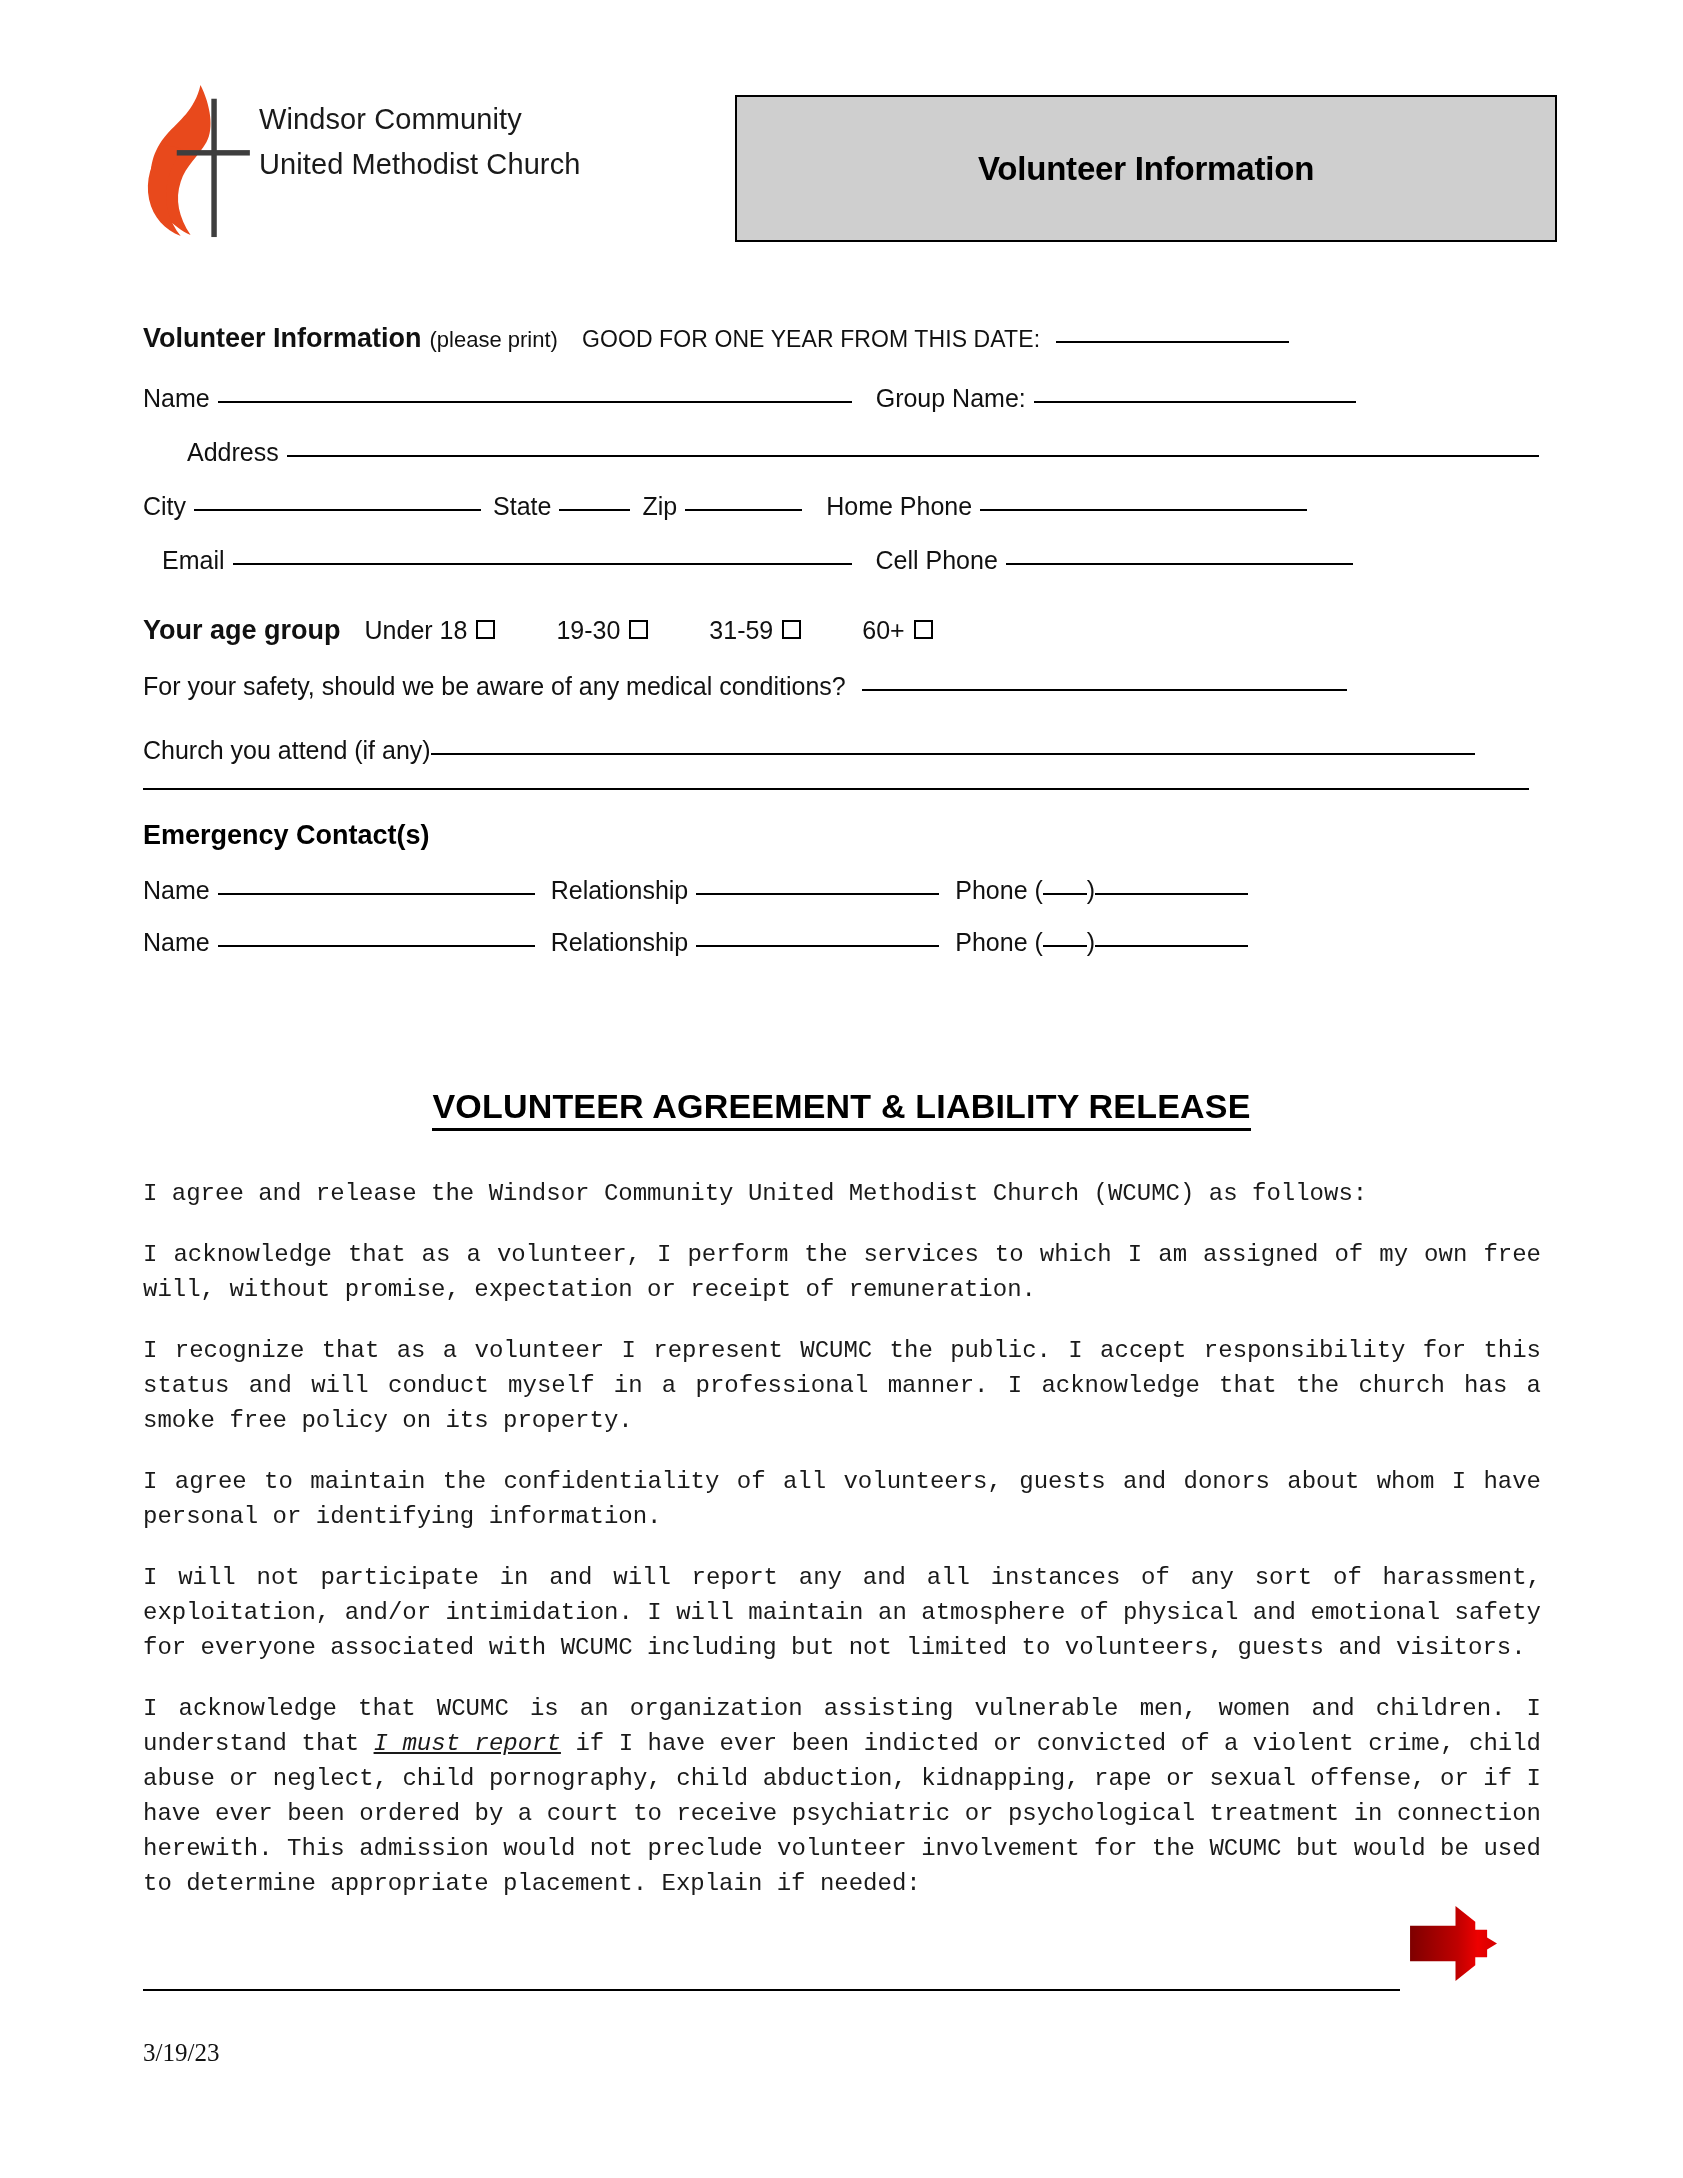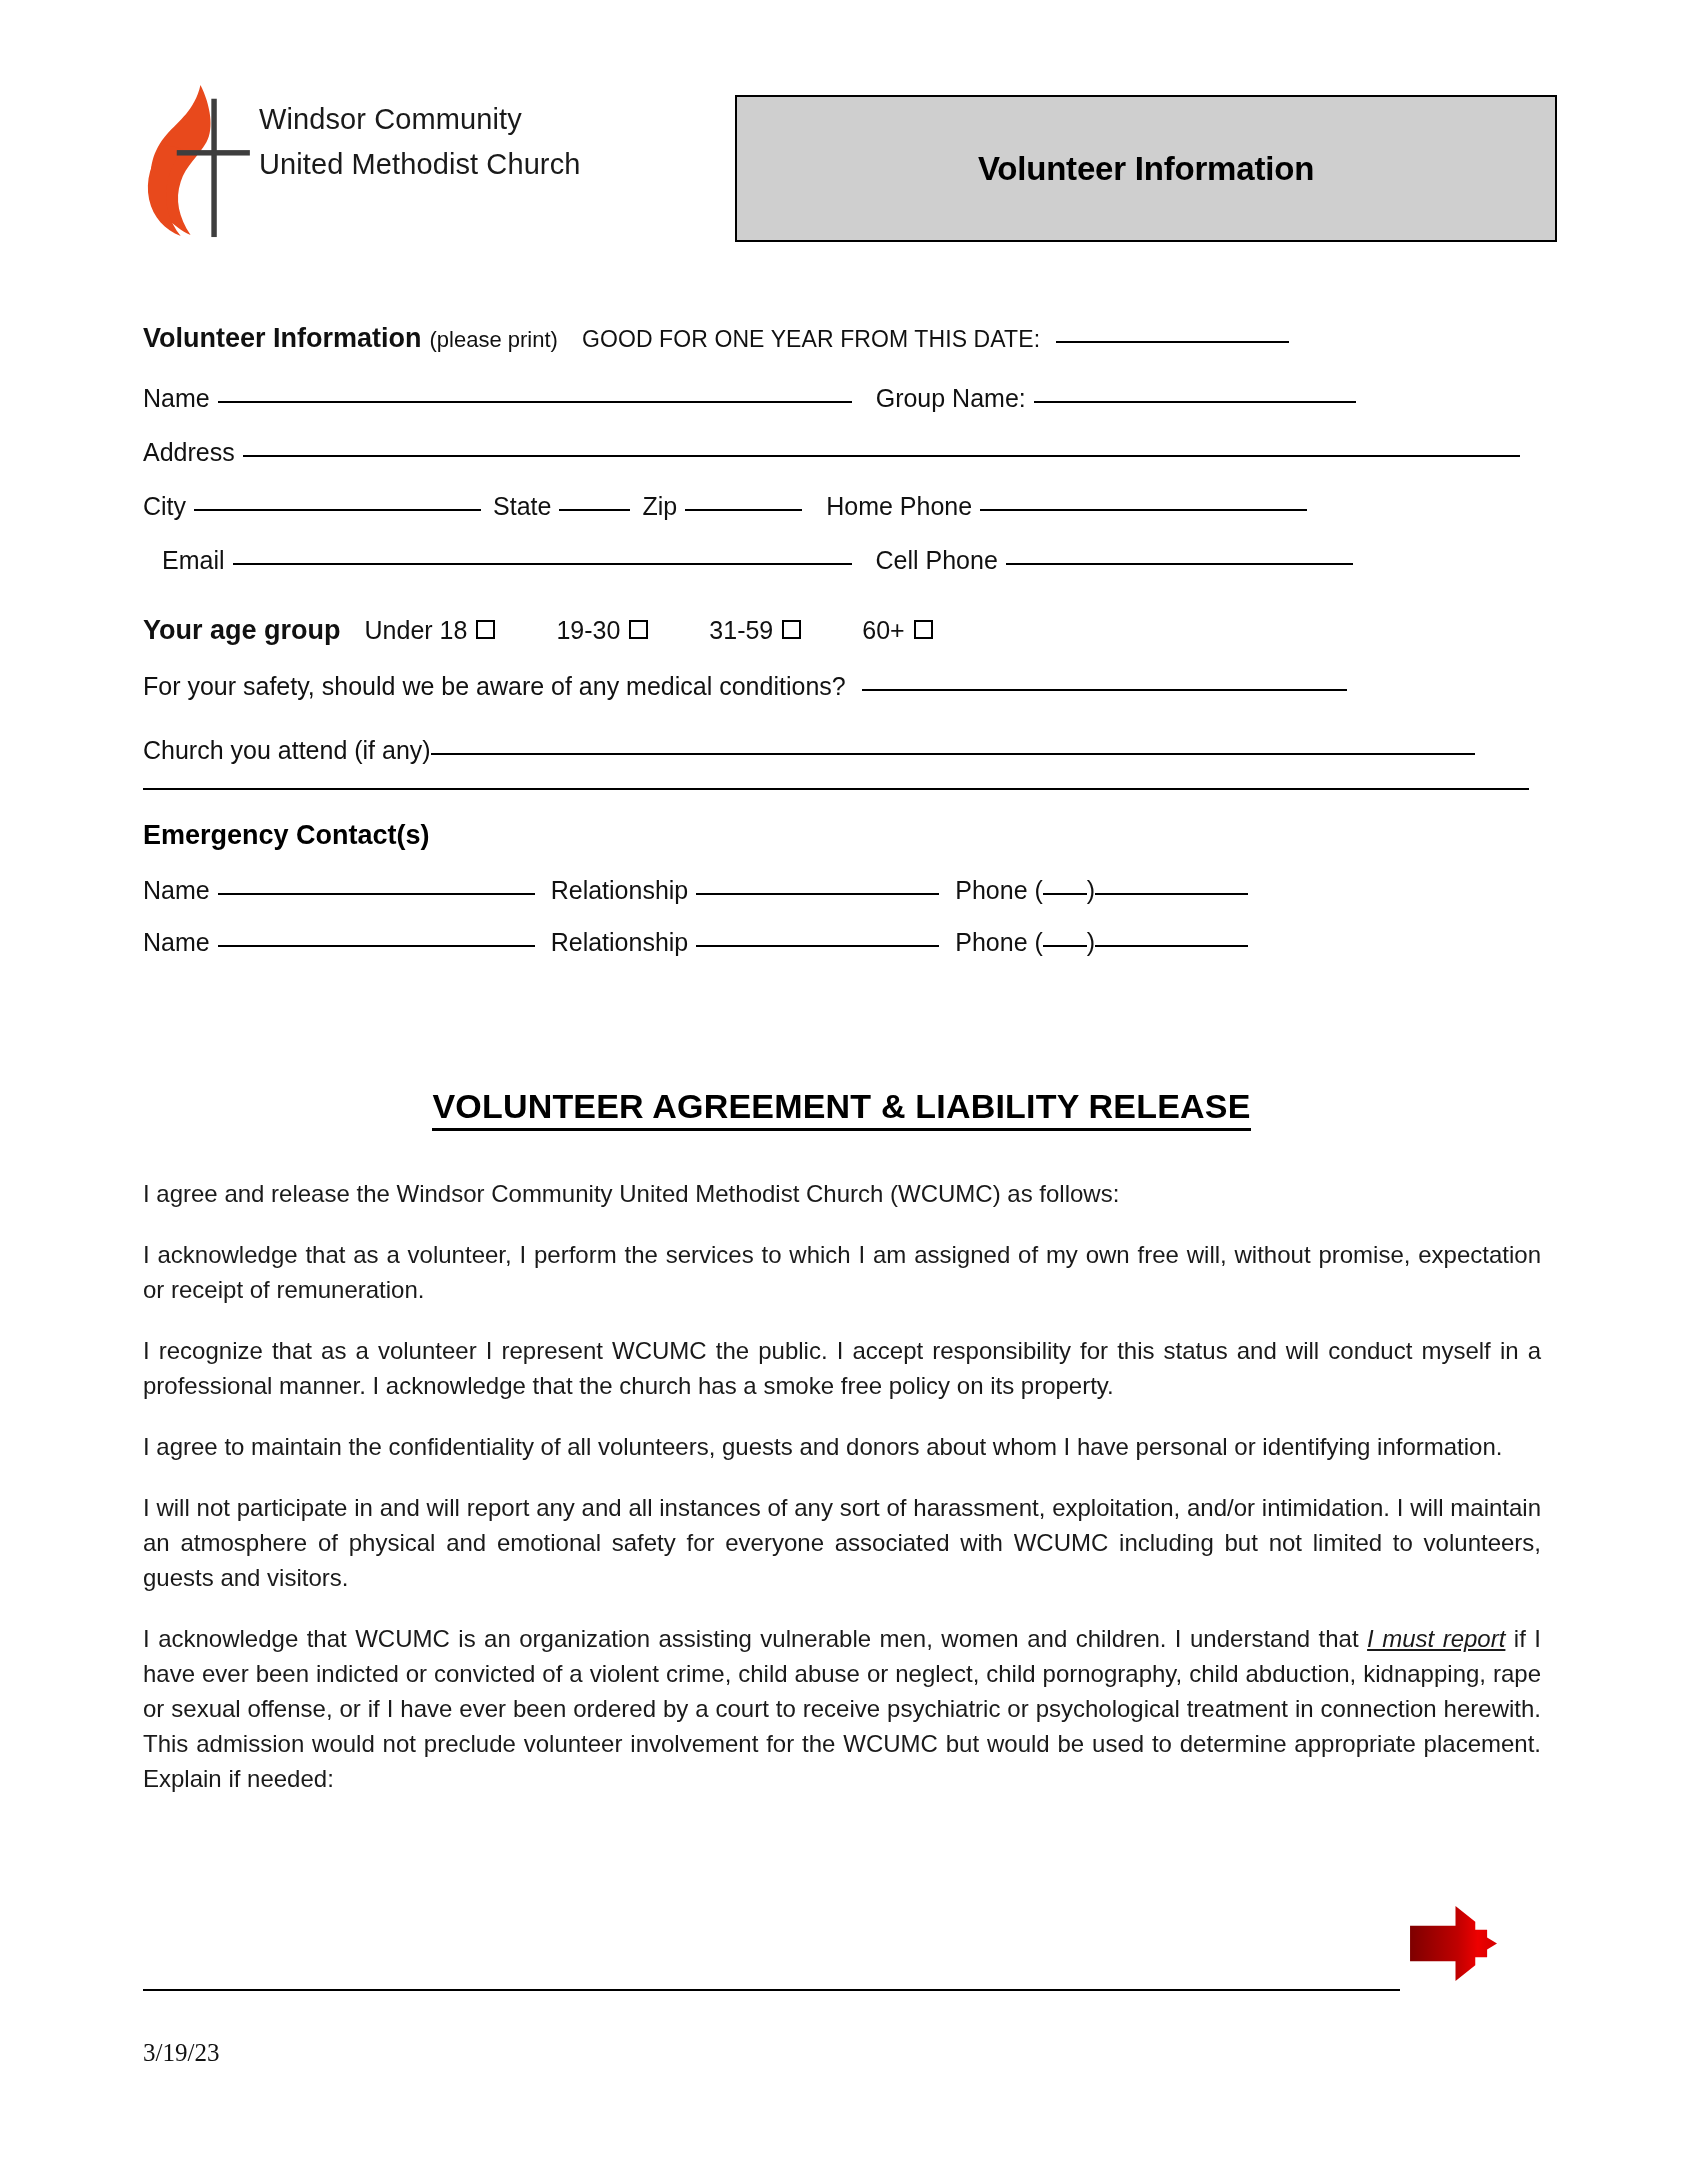--- a/index.html
+++ b/index.html
@@ -114,21 +114,21 @@
     top: -4px;
   }
   .sp8  { display:inline-block; width: 8px; }
   .sp12 { display:inline-block; width: 12px; }
   .sp16 { display:inline-block; width: 16px; }
   .sp24 { display:inline-block; width: 24px; }
 
   
   .r-head    { margin-top: 0px; }
   .r-name    { margin-top: 28px; }
-  .r-address { margin-top: 24px; }
+  .r-address { margin-top: 24px; margin-left: 44px; }
   .r-city    { margin-top: 24px; }
   .r-email   { margin-top: 24px; margin-left: 19px; }
   .r-age     { margin-top: 40px; }
   .r-church  { margin-top: 34px; }
   .r-medical { margin-top: 26px; }
   .r-medline { margin-top: 26px; }
 
   .chkbox {
     display: inline-block;
     width: 19px;
@@ -167,20 +167,21 @@
   }
 
   .body-text {
     position: absolute;
     left: 143px;
     top: 1176px;
     width: 1398px;
     font-size: 24px;
     line-height: 35px;
     color: #1a1a1a;
+    font-family: Liberation Mono, monospace;
   }
   .body-text p {
     margin: 0 0 26px 0;
     text-align: justify;
   }
   .body-text p.nojust { text-align: left; }
   .body-text u.ital {
     font-style: italic;
     text-decoration: underline;
   }

